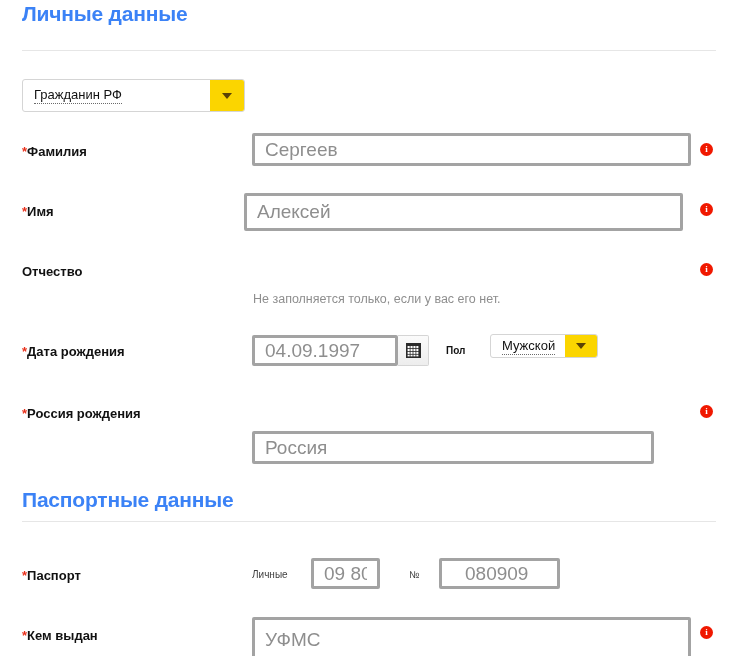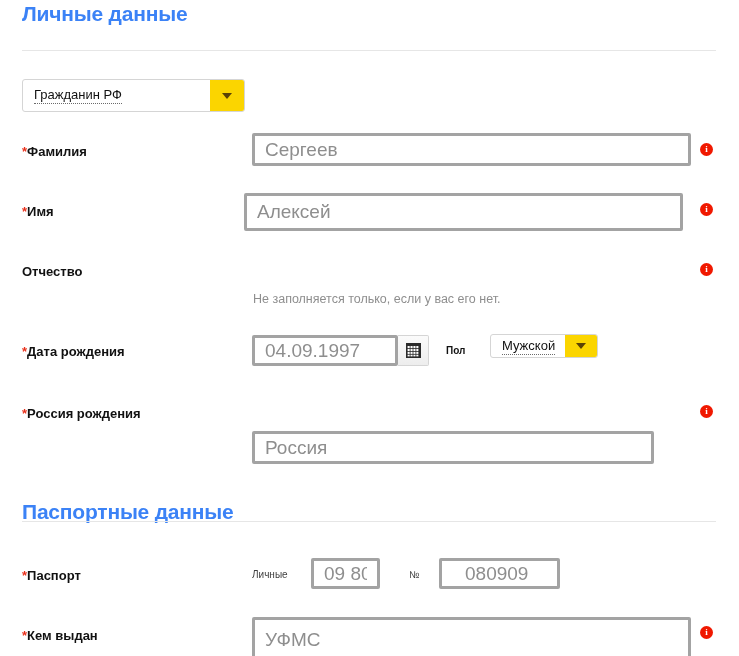--- a/index.html
+++ b/index.html
@@ -234,21 +234,21 @@
     </div>
     <div class="dd-arrow" style="width:32px;">
       <i class="dd-chevron"></i>
     </div>
   </div>
 
   <div class="field-label" style="top:407px;"><span class="req">*</span><span>Россия рождения</span></div>
   <input class="text-input" style="left: 252px; top: 395px; width: 402px; height: 33px; margin-top: 36px;" placeholder="Россия">
   <div class="info-icon" style="left:700px; top:405px;">i</div>
 
-  <div class="section-title" style="top:500px;">Паспортные данные</div>
+  <div class="section-title" style="top:488px;">Паспортные данные</div>
   <div class="divider" style="top:521px;"></div>
 
   <div class="field-label" style="top:569px;"><span class="req">*</span><span>Паспорт</span></div>
 
   <div class="inline-label light" style="left:252px; top:569px;">Личные</div>
   <input class="text-input" style="left: 311px; top: 558px; width: 69px; height: 31px;" placeholder="09 80">
 
   <div class="inline-label light" style="left:409px; top:569px;">№</div>
   <input class="text-input" style="left: 439px; top: 558px; width: 121px; height: 31px; padding-left: 23px;" placeholder="080909">
 

